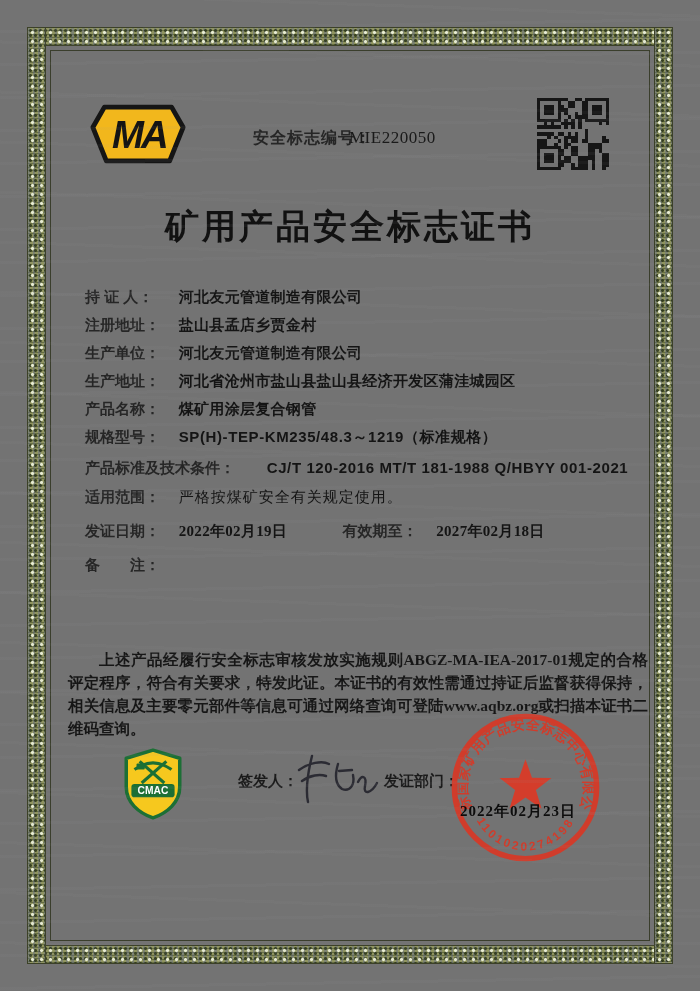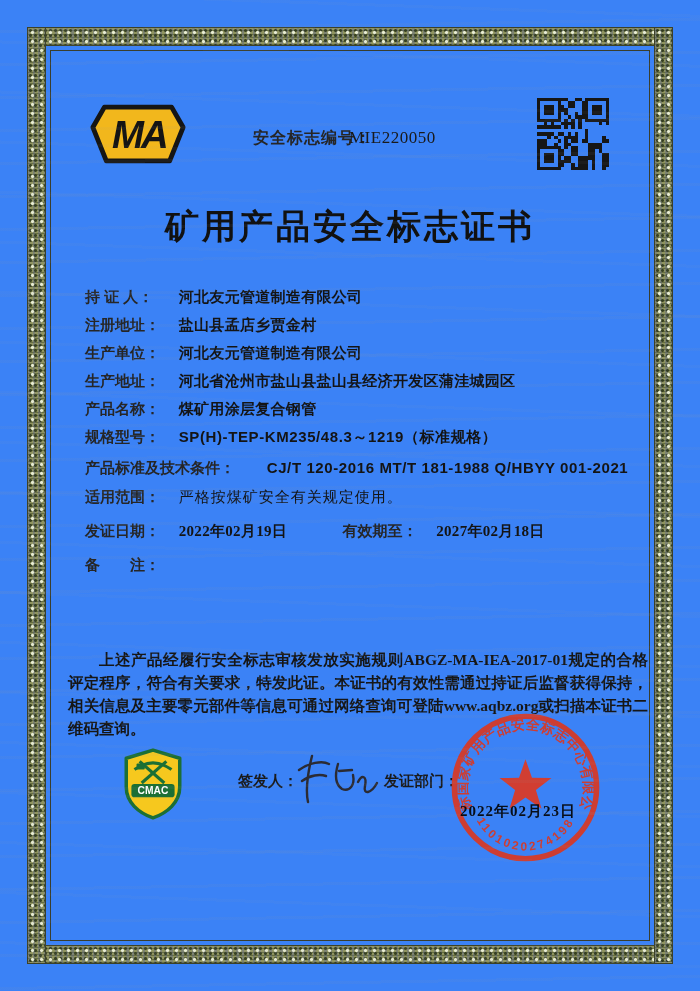--- a/index.html
+++ b/index.html
@@ -1,19 +1,19 @@
 <!DOCTYPE html>
 <html><head>
 <meta charset="utf-8">
 <style>
   * { margin:0; padding:0; box-sizing:border-box; }
   html,body { background:#ffffff; }
   #page {
     position:relative; width:700px; height:991px; margin:0 auto;
-    background:#3b82f6; overflow:hidden;
+    background:#737373; overflow:hidden;
     font-family:"Liberation Serif", serif; color:#1a1a1a;
   }
   
   .streaks {
     position:absolute; inset:0; pointer-events:none; z-index:5;
     background-image:
       repeating-linear-gradient(179deg, transparent 0 30px, rgba(150,150,155,.07) 30px 33px),
       repeating-linear-gradient(2deg, transparent 0 47px, rgba(160,160,160,.05) 47px 50px);
   }
   

